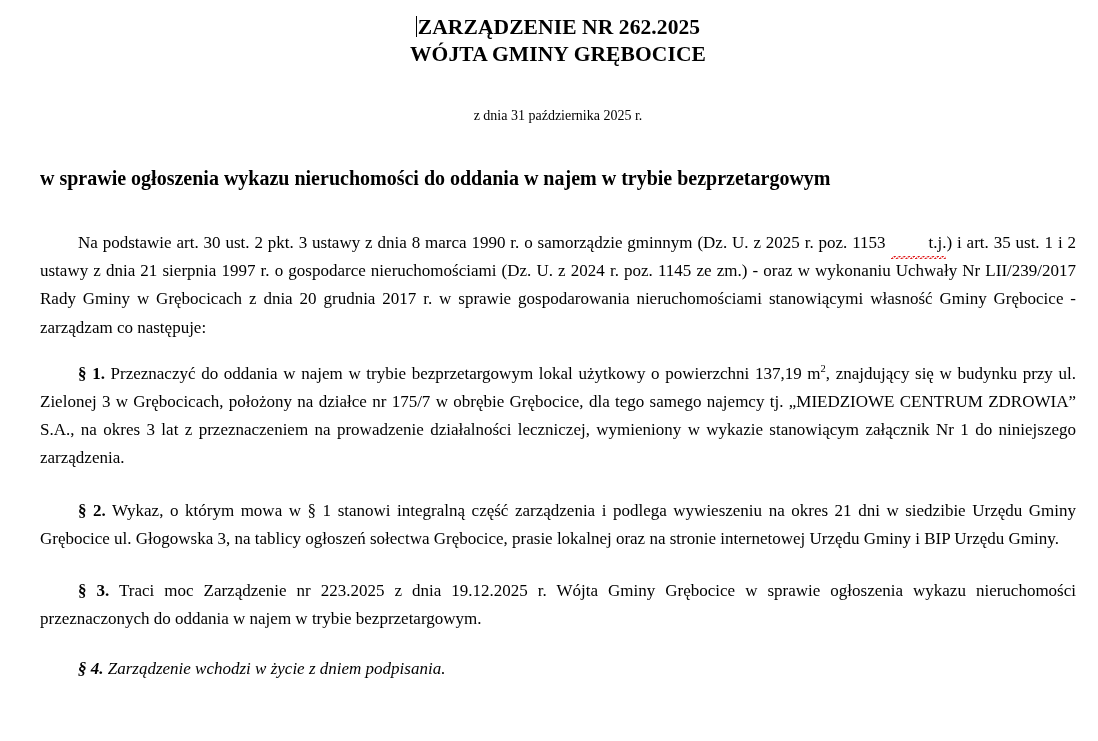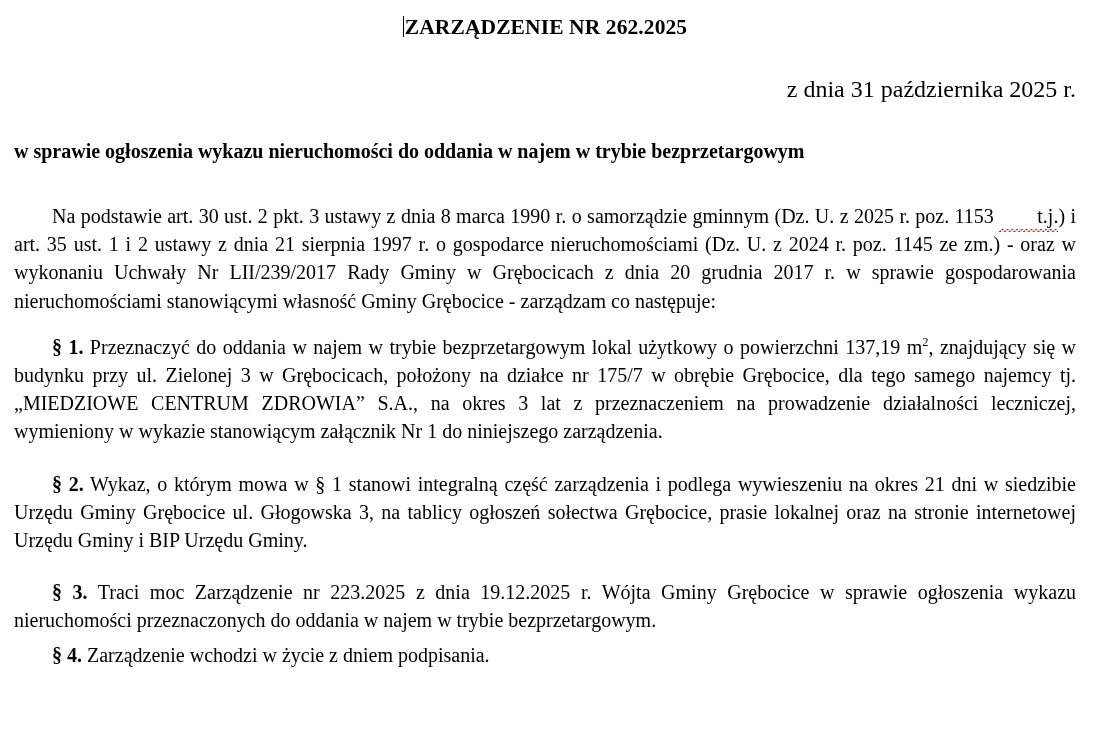--- a/index.html
+++ b/index.html
@@ -15,21 +15,21 @@
     font-family: "Liberation Serif", "DejaVu Serif", serif;
     color: #000000;
     -webkit-font-smoothing: antialiased;
   }
 
   .page {
     position: relative;
     width: 1098px;
     height: 552px;
     box-sizing: border-box;
-    padding: 14px 22px 0 14px;
+    padding: 14px 22px 0 40px;
   }
 
   
   .doc-header {
     text-align: center;
   }
   .title-line {
     font-weight: bold;
     font-size: 21.5px;
     line-height: 27px;
@@ -39,53 +39,53 @@
   .caret {
     display: inline-block;
     width: 1px;
     height: 21px;
     background: #000;
     vertical-align: -3px;
     margin-right: 1px;
   }
 
   .date-line {
-    text-align: right;
-    font-size: 24px;
+    text-align: center;
+    font-size: 14px;
     line-height: 26px;
     margin-top: 35px;
   }
 
   .subject-line {
     text-align: left;
     font-weight: bold;
     font-size: 20px;
     line-height: 26px;
     margin-top: 36px;
   }
 
   
   .body-block {
     margin-top: 38px;
   }
 
   p.para {
     margin: 0 0 0 0;
-    font-size: 20px;
+    font-size: 17px;
     line-height: 28.2px;
     text-align: justify;
     text-justify: inter-word;
     hyphens: none;
   }
   p.para.indent {
     text-indent: 38px;
   }
   p.gap-lg { margin-top: 18px; }
   p.gap-md { margin-top: 24px; }
-  p.gap-sm { margin-top: 6px; }
+  p.gap-sm { margin-top: 22px; font-style: italic; }
 
   .sec {
     font-weight: bold;
   }
 
   sup {
     font-size: 0.62em;
     vertical-align: super;
     line-height: 0;
   }
@@ -110,20 +110,21 @@
     background-repeat: repeat-x;
   }
 </style>
 </head>
 <body>
 
 <div class="page">
 
   <div class="doc-header">
     <div class="title-line"><span class="caret"></span><span>ZARZĄDZENIE NR 262.2025</span></div>
+    <div class="title-line">WÓJTA GMINY GRĘBOCICE</div>
     <div class="date-line">z dnia 31 października 2025 r.</div>
     <div class="subject-line">w sprawie ogłoszenia wykazu nieruchomości do oddania w najem w trybie bezprzetargowym</div>
   </div>
 
   <div class="body-block">
 
     <p class="para indent"><span>Na podstawie art. 30 ust. 2 pkt. 3 ustawy z dnia 8 marca 1990 r. o samorządzie gminnym (Dz. U.  z 2025 r. poz. 1153 </span><span class="spell">t.j.</span><span>) i art. 35 ust. 1 i 2 ustawy z dnia 21 sierpnia 1997 r. o gospodarce nieruchomościami (Dz. U. z 2024 r. poz. 1145 ze zm.) - oraz w wykonaniu Uchwały Nr LII/239/2017 Rady Gminy w Grębocicach z dnia 20 grudnia 2017 r. w sprawie gospodarowania nieruchomościami stanowiącymi własność Gminy Grębocice - zarządzam co następuje:</span></p>
 
     <p class="para indent gap-lg"><span class="sec">§ 1.</span><span> Przeznaczyć do oddania w najem w trybie bezprzetargowym lokal użytkowy o powierzchni 137,19 m</span><sup>2</sup><span>, znajdujący się w budynku przy ul. Zielonej 3 w Grębocicach, położony na działce nr 175/7 w obrębie Grębocice, dla tego samego najemcy tj. „MIEDZIOWE CENTRUM ZDROWIA” S.A., na okres 3 lat z przeznaczeniem na prowadzenie działalności leczniczej, wymieniony w wykazie stanowiącym załącznik Nr 1 do niniejszego zarządzenia.</span></p>
 

